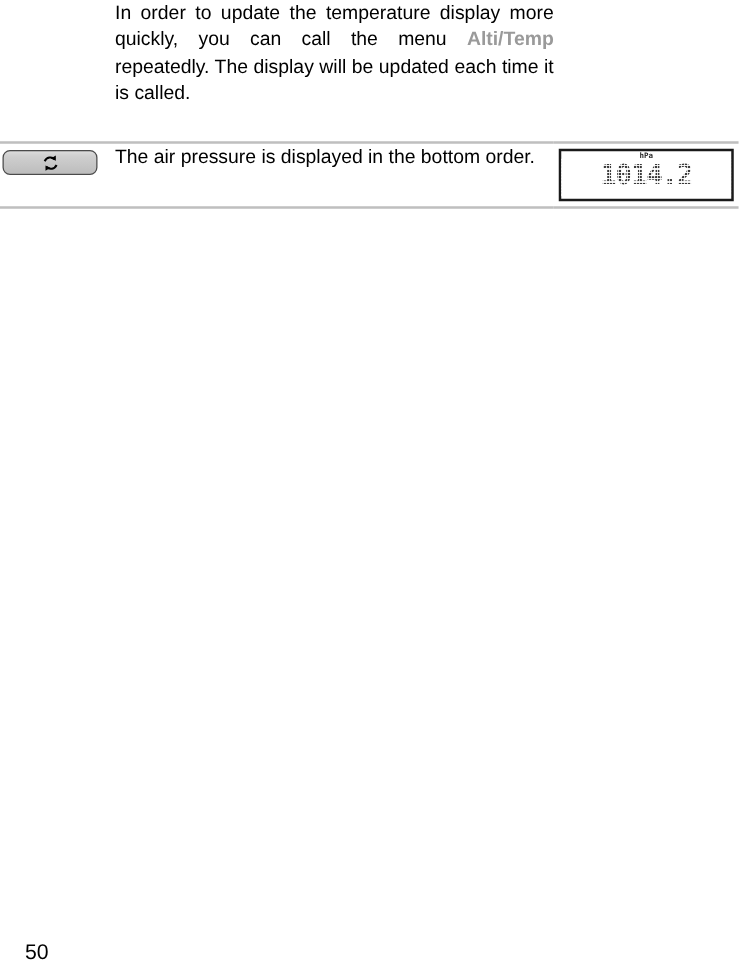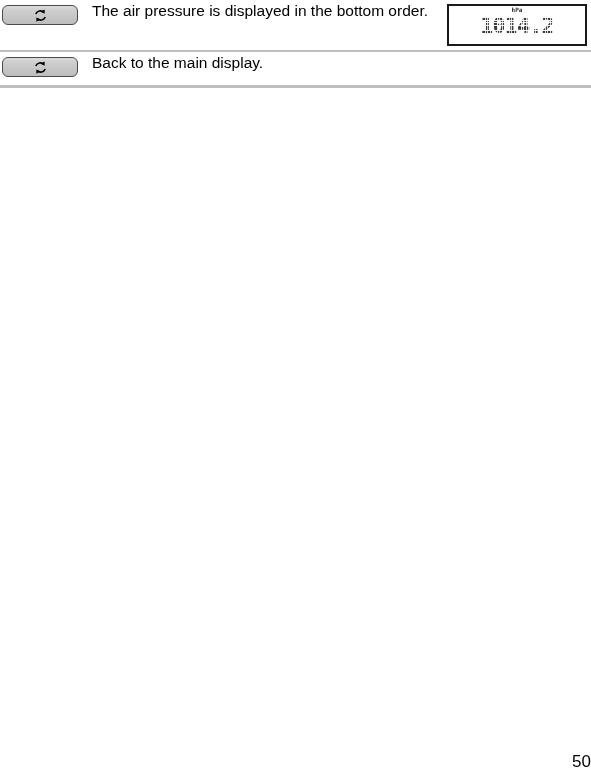--- a/index.html
+++ b/index.html
@@ -147,37 +147,45 @@
       repeating-linear-gradient(to bottom, rgba(255,255,255,0.92) 0px, rgba(255,255,255,0.92) 0.9px, rgba(255,255,255,0) 0.9px, rgba(255,255,255,0) 2.6px),
       repeating-linear-gradient(to right,  rgba(255,255,255,0.80) 0px, rgba(255,255,255,0.80) 0.8px, rgba(255,255,255,0) 0.8px, rgba(255,255,255,0) 2.4px);
   }
 
   
   .page-number {
     position: absolute;
     left: 0;
     right: 0;
     top: 752px;
-    text-align: right;
+    text-align: left;
     font-size: 17px;
     color: #000000;
     font-family: "Liberation Sans", sans-serif;
+    padding-left: 20px;
   }
 </style>
 </head>
 <body>
 
 <table class="doc-table">
   <colgroup>
     <col class="c-btn">
       <col class="c-text">
       <col class="c-lcd">
   </colgroup>
   <tbody>
 
+    <tr class="rule-below">
+      <td class="cell-btn" style="height:113px;"></td>
+      <td class="cell-text">
+        <p class="para"><span>In order to update the temperature display more quickly, you can call the menu </span><span class="kw">Alti/Temp</span><span> repeatedly. The display will be updated each time it is called.</span></p>
+      </td>
+      <td class="cell-lcd"></td>
+    </tr>
 
     <tr class="rule-below">
       <td class="cell-btn" style="height:50px;">
         <div class="hw-btn" style="top:5px;">
           <span class="glyph">
             <svg viewBox="0 0 24 24" width="15" height="15" aria-hidden="true">
               <path d="M4.4 9.6a8 8 0 0 1 13.0-2.6" fill="none" stroke="#000" stroke-width="2.6" stroke-linecap="butt"></path>
               <path d="M19.6 14.4a8 8 0 0 1-13.0 2.6" fill="none" stroke="#000" stroke-width="2.6" stroke-linecap="butt"></path>
               <polygon points="18.6,2.2 18.6,9.0 12.2,6.0" fill="#000"></polygon>
               <polygon points="5.4,21.8 5.4,15.0 11.8,18.0" fill="#000"></polygon>
@@ -190,35 +198,17 @@
       </td>
       <td class="cell-lcd">
         <div class="lcd">
           <div class="lcd-unit">hPa</div>
           <div class="lcd-value">1014.2</div>
           <div class="lcd-mask"></div>
         </div>
       </td>
     </tr>
 
-    <tr class="last-row">
-      <td class="cell-btn" style="height:33px;">
-        <div class="hw-btn" style="top:5px;">
-          <span class="glyph">
-            <svg viewBox="0 0 24 24" width="15" height="15" aria-hidden="true">
-              <path d="M4.4 9.6a8 8 0 0 1 13.0-2.6" fill="none" stroke="#000" stroke-width="2.6" stroke-linecap="butt"></path>
-              <path d="M19.6 14.4a8 8 0 0 1-13.0 2.6" fill="none" stroke="#000" stroke-width="2.6" stroke-linecap="butt"></path>
-              <polygon points="18.6,2.2 18.6,9.0 12.2,6.0" fill="#000"></polygon>
-              <polygon points="5.4,21.8 5.4,15.0 11.8,18.0" fill="#000"></polygon>
-            </svg>
-          </span>
-        </div>
-      </td>
-      <td class="cell-text">
-        <p class="para single">Back to the main display.</p>
-      </td>
-      <td class="cell-lcd"></td>
-    </tr>
 
   </tbody>
 </table>
 
 <div class="page-number">50</div>
 
 </body></html>

